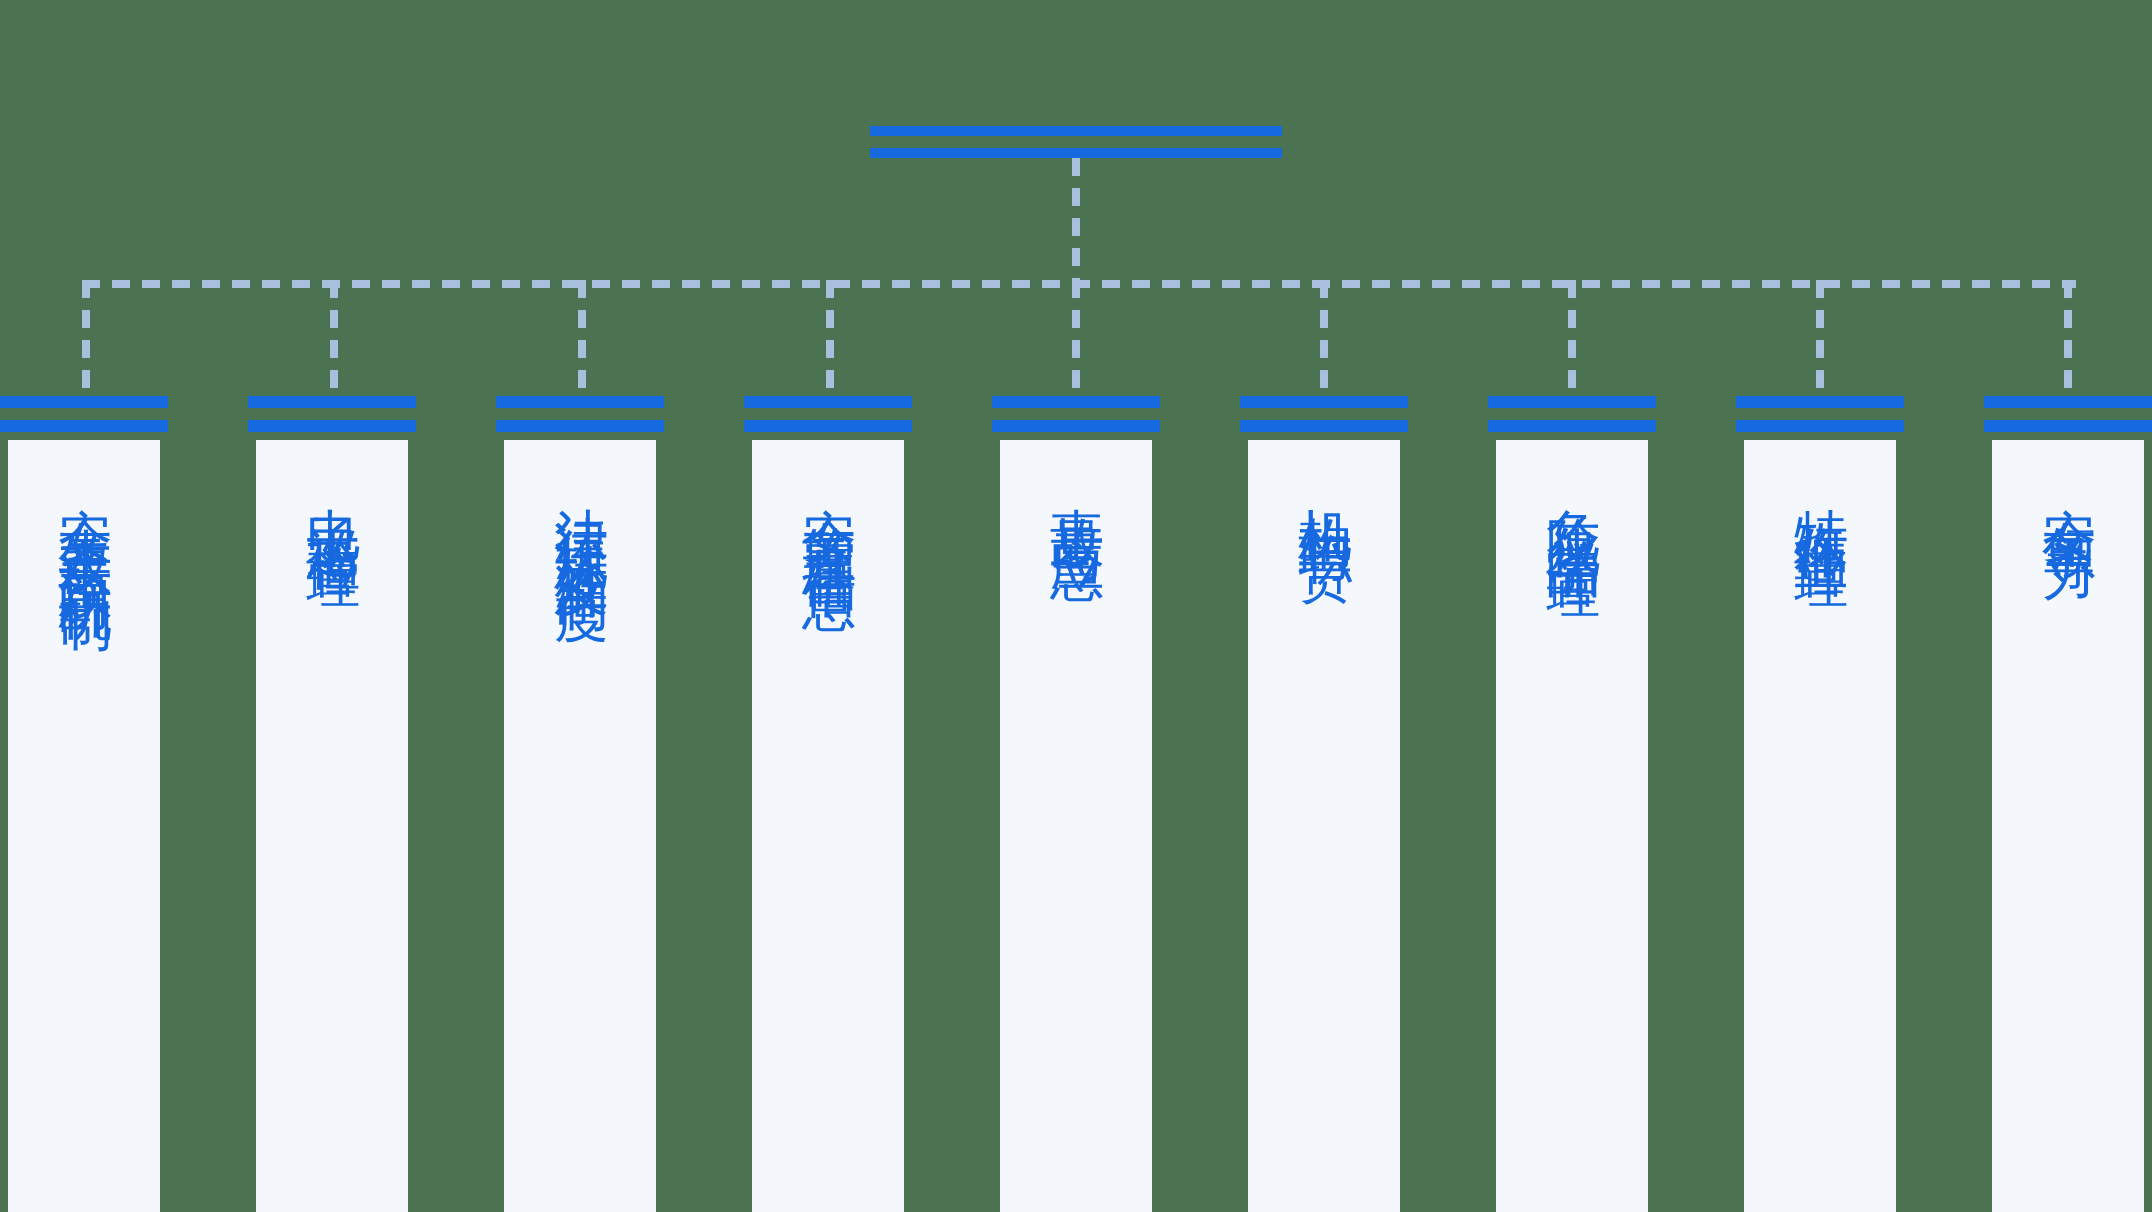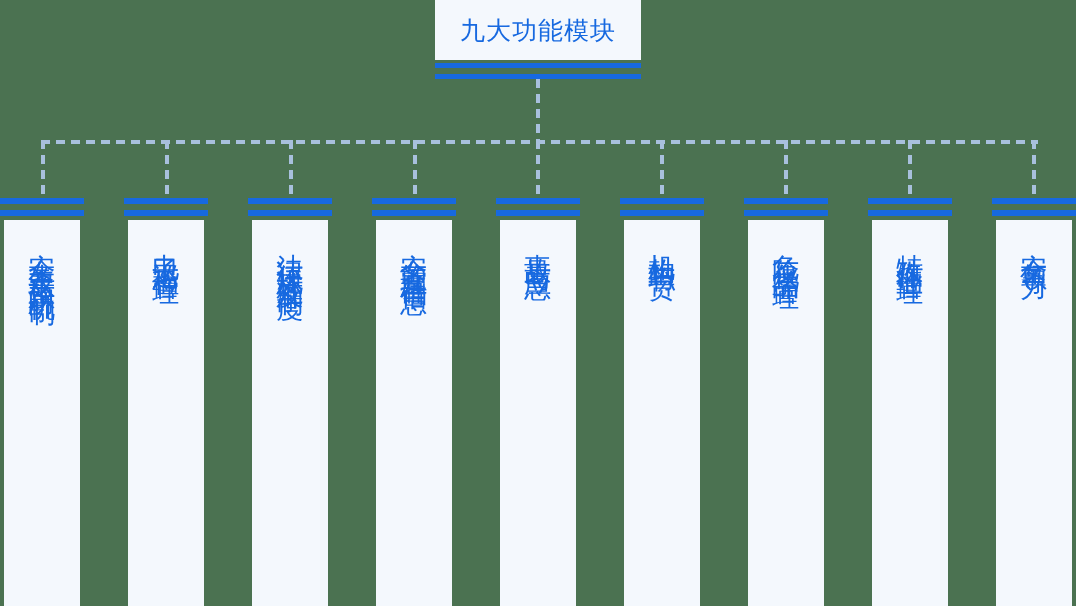--- a/index.html
+++ b/index.html
@@ -121,23 +121,20 @@
     text-orientation: upright;
     letter-spacing: 5px;
     white-space: nowrap;
   }
 </style>
 </head>
 <body>
 
 <div id="diagram">
 
-  <div class="root-node">
-    <span class="root-label">九大功能模块</span>
-  </div>
   <div class="root-bar root-bar-1"></div>
   <div class="root-bar root-bar-2"></div>
 
   <div class="conn-vert-trunk"></div>
   <div class="conn-horiz"></div>
 
   <div class="conn-drop" style="left:41px;"></div>
   <div class="conn-drop" style="left:165px;"></div>
   <div class="conn-drop" style="left:289px;"></div>
   <div class="conn-drop" style="left:413px;"></div>

